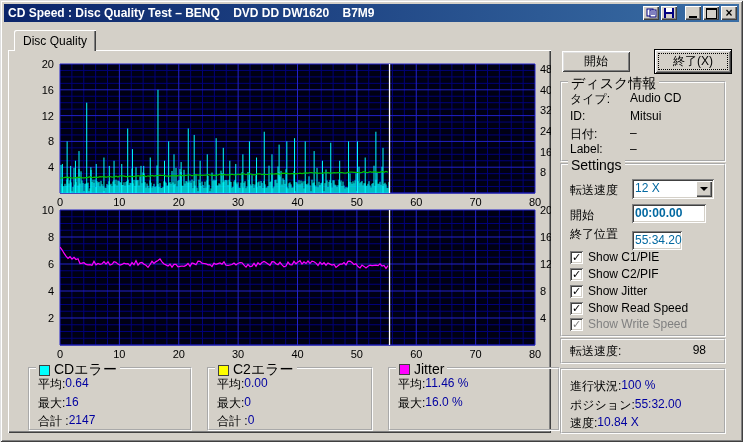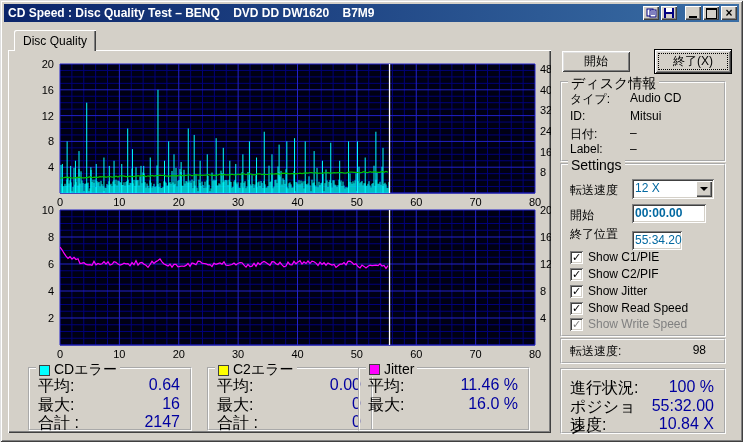--- a/index.html
+++ b/index.html
@@ -20,21 +20,21 @@
   .tab{position:absolute;left:14px;top:30px;width:82px;height:21px;background:#d4d0c8;
     box-shadow:inset 1px 1px 0 #ffffff,inset -1px 0 0 #404040,inset -2px 0 0 #808080;
     border-top-left-radius:2px;font-size:12px;display:flex;align-items:center;justify-content:center;z-index:3;}
   .tabpage{position:absolute;left:8px;top:50px;width:543px;height:383px;background:#d4d0c8;
     box-shadow:inset 1px 1px 0 #ffffff,inset -1px -1px 0 #404040,inset -2px -2px 0 #808080;z-index:2;}
   .charts-svg{position:absolute;left:0;top:0;}
   
   .gbox{position:absolute;border:2px groove #fdfdfd;background:transparent;}
   .gbox .cap{position:absolute;top:-8px;left:6px;background:#d4d0c8;padding:0 3px;font-size:14px;color:#000;display:flex;align-items:center;gap:4px;}
   .swatch{width:9px;height:9px;border:1px solid #404040;display:inline-block;}
-  .grow{position:absolute;left:8px;right:10px;font-size:16px;color:#000;display:flex;justify-content:space-between;}
+  .grow{position:absolute;left:8px;right:10px;font-size:12px;color:#000;display:flex;justify-content:flex-start;}
   .gval{color:#0000a0;}
   
   .btn{position:absolute;background:#d4d0c8;font-size:12px;display:flex;align-items:center;justify-content:center;
     box-shadow:inset 1px 1px 0 #ffffff,inset -1px -1px 0 #404040,inset 2px 2px 0 #dfdfdf,inset -2px -2px 0 #808080;cursor:default;}
   .btn-default{border:1px solid #000;}
   .focus-rect{position:absolute;left:3px;top:3px;right:3px;bottom:3px;border:1px dotted #000;}
   .field{position:absolute;background:#ffffff;font-size:12px;color:#0369a1;padding:2px 3px 0 3px;box-sizing:border-box;
     box-shadow:inset 1px 1px 0 #808080,inset -1px -1px 0 #ffffff,inset 2px 2px 0 #404040,inset -2px -2px 0 #d4d0c8;}
   .combo-arrow{position:absolute;right:2px;top:2px;bottom:2px;width:16px;background:#d4d0c8;
     box-shadow:inset 1px 1px 0 #ffffff,inset -1px -1px 0 #404040,inset -2px -2px 0 #808080;
@@ -670,21 +670,21 @@
       <div class="grow" style="top:26px;">
         <span>最大:</span>
           <span class="gval">0</span>
         </div>
       <div class="grow" style="top:44px;">
         <span>合計 :</span>
           <span class="gval">0</span>
         </div>
     </div>
 
-    <div class="gbox" style="left:350px;top:317px;width:168px;height:60px;">
+    <div class="gbox" style="left:380px;top:317px;width:168px;height:60px;">
       <div class="cap">
         <span class="swatch" style="background: rgb(255, 0, 255);"></span>
         <span>Jitter</span>
       </div>
       <div class="grow" style="top:7px;">
         <span>平均:</span>
           <span class="gval">11.46 %</span>
         </div>
       <div class="grow" style="top:26px;">
         <span>最大:</span>

